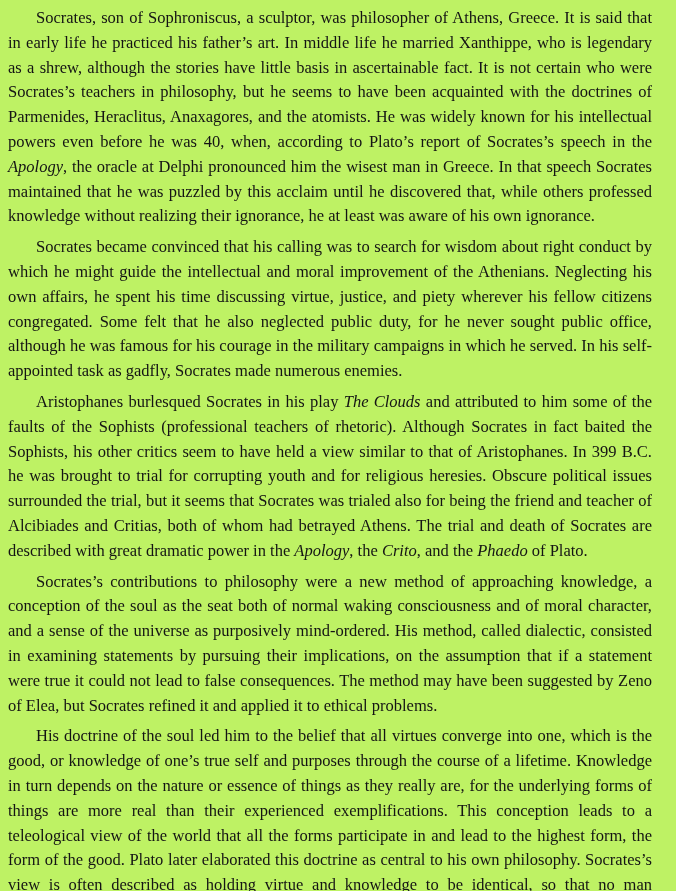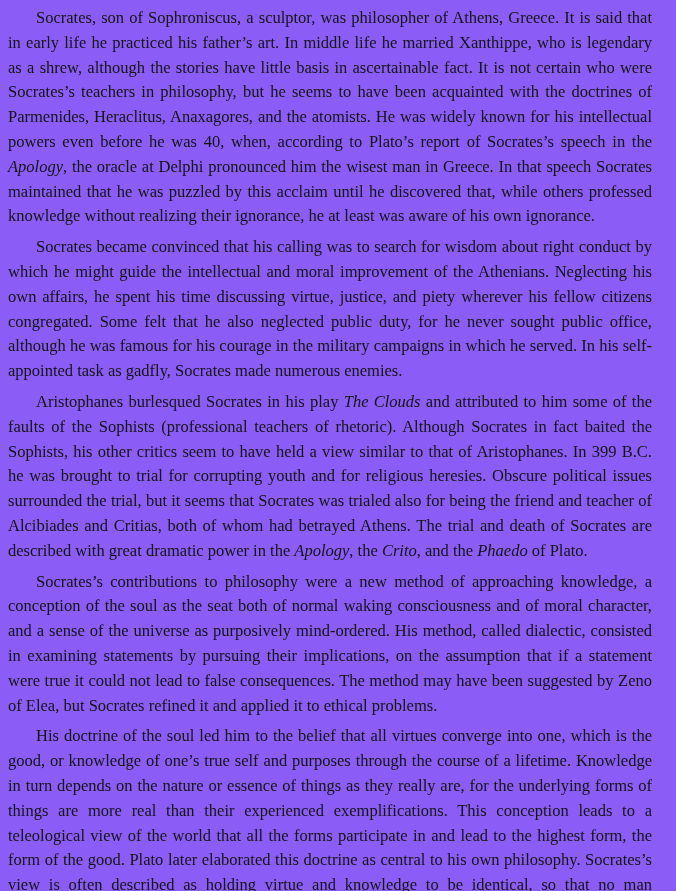--- a/index.html
+++ b/index.html
@@ -3,21 +3,21 @@
 <meta charset="utf-8">
 <style>
   html, body {
     margin: 0;
     padding: 0;
     background: #ffffff;
   }
   .page {
     width: 676px;
     height: 891px;
-    background: #8b5cf6;
+    background: #bef264;
     box-sizing: border-box;
     padding: 6px 24px 10px 8px;
     overflow: hidden;
   }
   .doc-body {
     font-family: "Liberation Serif", "DejaVu Serif", serif;
     font-size: 16.5px;
     line-height: 24.8px;
     color: #141414;
     text-align: justify;

